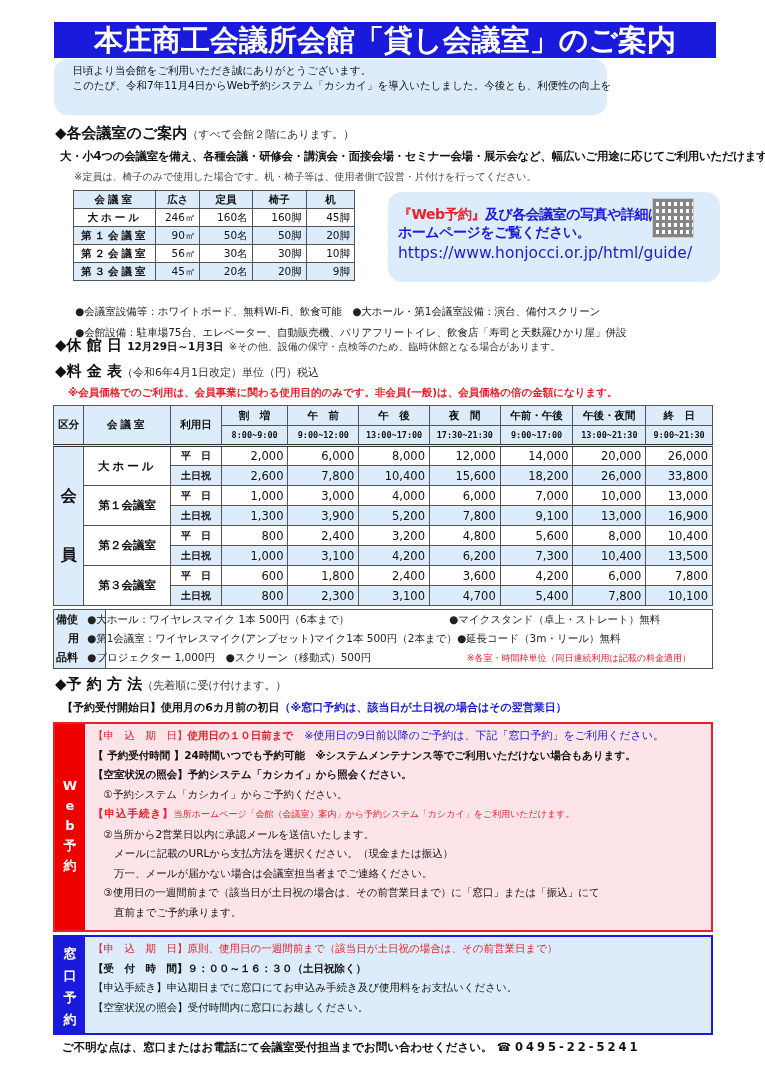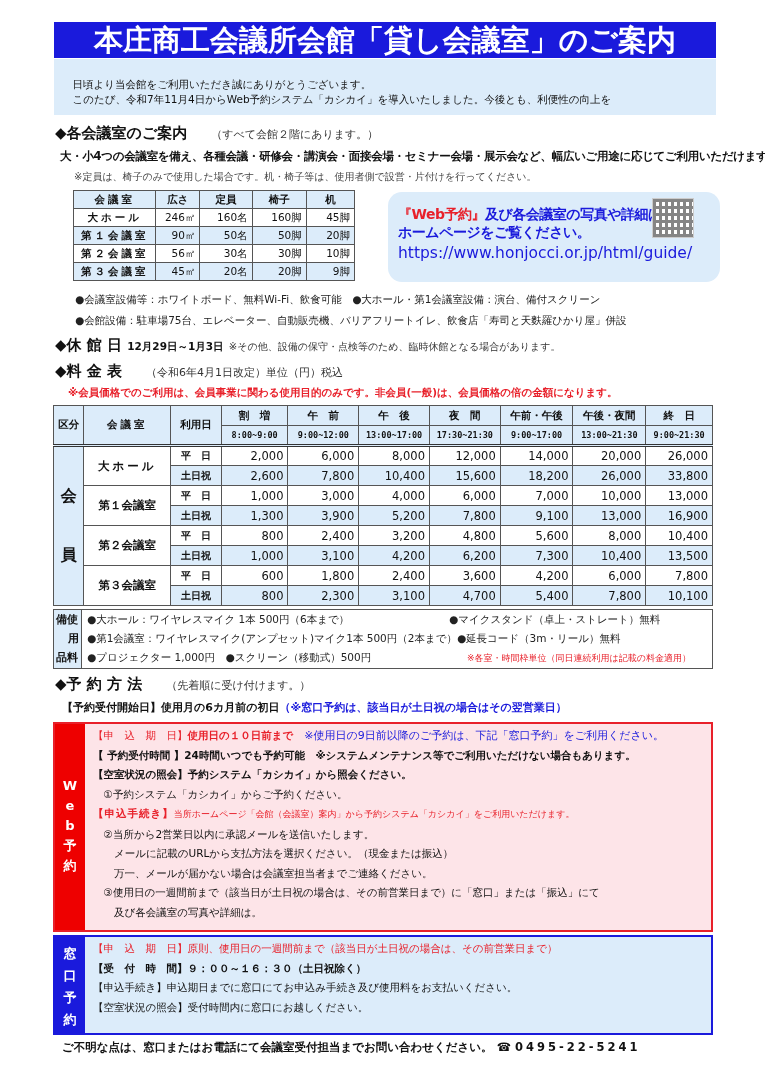--- a/index.html
+++ b/index.html
@@ -1,53 +1,53 @@
 <!DOCTYPE html>
 <html><head>
 <meta charset="utf-8">
 <style>
   * { box-sizing: border-box; margin: 0; padding: 0; }
   body { width: 765px; height: 1082px; background: #ffffff; font-family: "DejaVu Sans", "Liberation Sans", sans-serif; color: #111; position: relative; overflow: hidden; }
   .abs { position: absolute; }
   .title-bar { left: 54px; top: 22px; width: 662px; height: 36px; background: #1a1adc; color: #fff; font-size: 29px; font-weight: bold; line-height: 36px; text-align: center; letter-spacing: 0px; white-space: nowrap; overflow: hidden; }
-  .intro { left: 54px; top: 59px; width: 662px; height: 56px; background: #dcecfa; font-size: 10.5px; line-height: 15px; padding: 18px 8px; }
+  .intro { left: 54px; top: 59px; width: 553px; height: 56px; background: #dcecfa; font-size: 10.5px; line-height: 15px; padding: 4px 8px; border-radius: 14px; }
   .intro p { white-space: nowrap; }
   .h2 { font-size: 15px; font-weight: bold; white-space: nowrap; }
-  .h2 .sub { font-size: 11px; font-weight: normal; color: #333; padding-left: 24px; }
+  .h2 .sub { font-size: 11px; font-weight: normal; color: #333; }
   .h2 .date { font-size: 10.5px; font-weight: bold; }
   .h2 .note { font-size: 10px; font-weight: normal; color: #333; }
   .lead { font-size: 11.5px; font-weight: bold; white-space: nowrap; letter-spacing: -0.3px; }
   .small { font-size: 10px; color: #444; white-space: nowrap; }
   table { border-collapse: collapse; }
   .rooms { left: 73px; top: 190px; width: 282px; font-size: 10.5px; }
   .rooms th, .rooms td { border: 1px solid #555; height: 18px; padding: 0 4px; }
   .rooms th { background: #dcecfa; font-weight: bold; text-align: center; }
   .rooms td.name { font-weight: bold; text-align: center; letter-spacing: 3px; }
   .rooms td.num { text-align: right; }
   .rooms tr.alt td { background: #dcecfa; }
   .webbox { left: 388px; top: 192px; width: 332px; height: 90px; background: #dcecfa; border-radius: 14px; padding: 8px 10px; }
   .webbox .l1 { font-size: 14px; font-weight: bold; color: #1a1adc; white-space: nowrap; letter-spacing: -0.5px; }
   .webbox .l1 .red { color: #e8202a; }
   .webbox .url { font-size: 15.5px; color: #1a1adc; white-space: nowrap; margin-top: 2px; }
   .qr { left: 652px; top: 198px; width: 42px; height: 40px; background: #fff; border: 1px solid #ccc; }
   .qr-grid { width: 100%; height: 100%; background:
      repeating-linear-gradient(90deg, #222 0 3px, transparent 3px 6px),
      repeating-linear-gradient(0deg, #222 0 3px, transparent 3px 7px); opacity: 0.55; }
-  .bullets { font-size: 10.5px; white-space: nowrap; color: #222; }
+  .bullets { font-size: 10.5px; white-space: nowrap; color: #222; margin-top: 12px; }
   .fees { left: 53px; top: 405px; width: 660px; font-size: 10.5px; }
   .fees th, .fees td { border: 1px solid #555; height: 20px; }
   .fees th { background: #dcecfa; font-weight: bold; text-align: center; font-size: 10.5px; }
   .fees th.time { font-size: 8.5px; font-family: "DejaVu Sans Mono", monospace; font-weight: bold; }
   .fees td.num { text-align: right; padding-right: 4px; font-size: 11.5px; font-family: "DejaVu Sans", sans-serif; }
   .fees tr.alt td.num, .fees tr.alt td.day { background: #dcecfa; }
   .fees td.day { text-align: center; font-weight: bold; font-size: 10px; }
   .fees td.room { text-align: center; font-weight: bold; font-size: 11.5px; }
   .fees td.member { background: #dcecfa; text-align: center; font-weight: bold; font-size: 16px; }
   .equip { left: 53px; top: 609px; width: 660px; height: 60px; border: 1px solid #555; font-size: 10.5px; }
-  .equip .lab { position: absolute; left: 0; top: 0; width: 28px; height: 100%; background: #dcecfa; border-right: 1px solid #555; font-weight: bold; }
+  .equip .lab { position: absolute; left: 0; top: 0; width: 52px; height: 100%; background: #dcecfa; border-right: 1px solid #555; font-weight: bold; }
   .equip .lab span { position: absolute; font-size: 11px; }
   .equip .row { position: absolute; left: 33px; white-space: nowrap; color: #222; }
   .redtxt { color: #e8202a; }
   .bluetxt { color: #1a1adc; }
   .web { left: 53px; top: 722px; width: 660px; height: 210px; border: 2px solid #e8202a; background: #fde4e8; }
   .web .side { position: absolute; left: 0; top: 0; width: 30px; height: 100%; background: #ee0000; color: #fff; font-weight: bold; font-size: 13px; text-align: center; padding-top: 52px; line-height: 20px; }
   .web .body, .win .body { position: absolute; left: 38px; top: 2px; font-size: 10.5px; line-height: 19.5px; white-space: nowrap; }
   .win { left: 53px; top: 935px; width: 660px; height: 100px; border: 2px solid #1a1adc; background: #dcecfa; }
   .win .side { position: absolute; left: 0; top: 0; width: 30px; height: 100%; background: #1a1adc; color: #fff; font-weight: bold; font-size: 13px; text-align: center; padding-top: 6px; line-height: 22px; }
   .b { font-weight: bold; }
@@ -276,21 +276,21 @@
   <div class="body">
     <div><span class="redtxt">【申　込　期　日】</span><span class="redtxt b">使用日の１０日前まで</span><span class="bluetxt" style="font-size:11px;">　※使用日の9日前以降のご予約は、下記「窓口予約」をご利用ください。</span></div>
     <div class="b">【 予約受付時間 】24時間いつでも予約可能　※システムメンテナンス等でご利用いただけない場合もあります。</div>
     <div class="b">【空室状況の照会】予約システム「カシカイ」から照会ください。</div>
     <div>　①予約システム「カシカイ」からご予約ください。</div>
     <div><span class="redtxt b" style="letter-spacing:1px;">【申込手続き】</span><span class="redtxt" style="font-size:9px;">当所ホームページ「会館（会議室）案内」から予約システム「カシカイ」をご利用いただけます。</span></div>
     <div>　②当所から2営業日以内に承認メールを送信いたします。</div>
     <div>　　メールに記載のURLから支払方法を選択ください。（現金または振込）</div>
     <div>　　万一、メールが届かない場合は会議室担当者までご連絡ください。</div>
     <div>　③使用日の一週間前まで（該当日が土日祝の場合は、その前営業日まで）に「窓口」または「振込」にて</div>
-    <div>　　及び各会議室の写真や詳細は。</div>
+    <div>　　直前までご予約承ります。</div>
   </div>
 </div>
 
 <div class="abs win">
   <div class="side">
     <div>窓</div>
     <div>口</div>
     <div>予</div>
     <div>約</div>
   </div>

